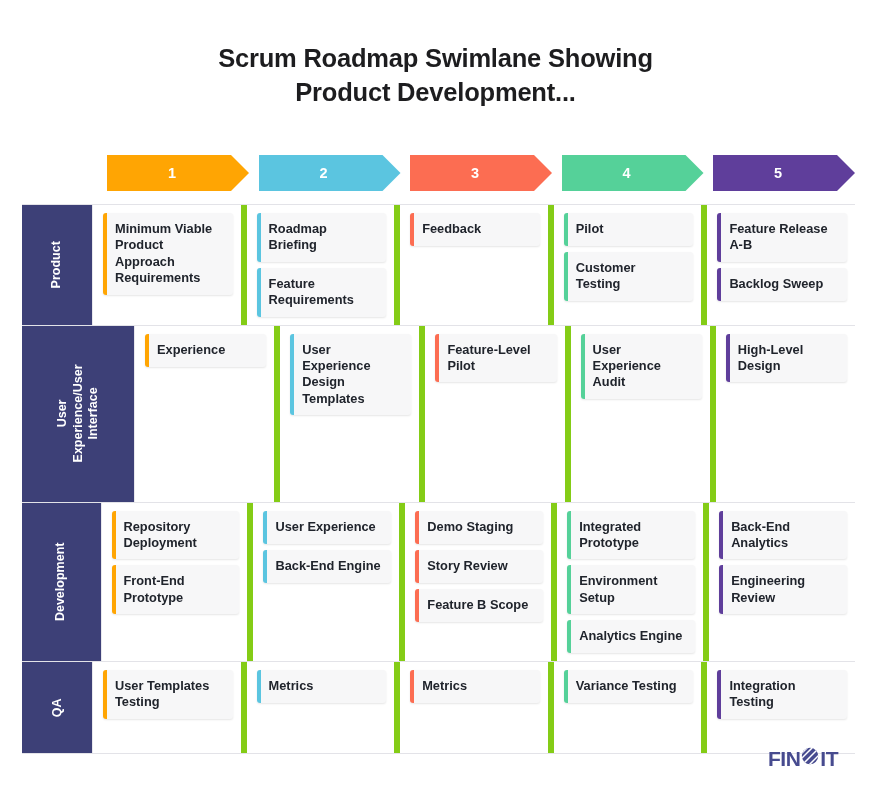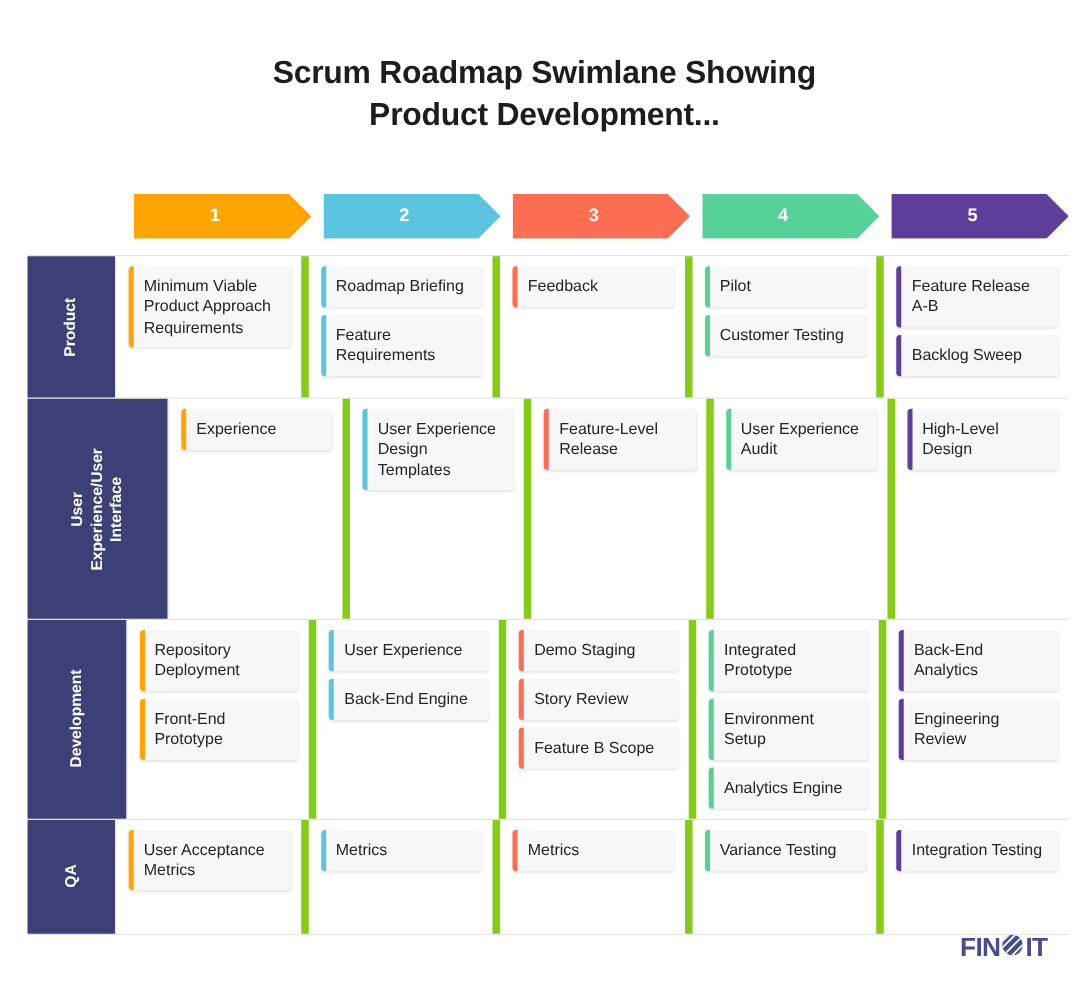--- a/index.html
+++ b/index.html
@@ -84,20 +84,21 @@
     font-size: 12.5px;
     font-weight: bold;
     text-align: center;
     line-height: 1.25;
   }
   .rowlabel.multi .vert { white-space: normal; width: 112px; }
 
   .cells {
     display: flex;
     flex: 1 1 auto;
+    font-weight: bold;
   }
   .cell {
     flex: 1 1 0;
     border-left: 6px solid #84cc16;
     padding: 8px 8px 8px 10px;
     box-sizing: border-box;
     display: flex;
     flex-direction: column;
     gap: 6px;
   }
@@ -198,21 +199,21 @@
         <div class="vert">User Experience/User Interface</div>
       </div>
       <div class="cells">
         <div class="cell">
           <div class="card"><span class="bar" style="background: rgb(255, 165, 3);"></span><span>Experience</span></div>
         </div>
         <div class="cell">
           <div class="card"><span class="bar" style="background: rgb(91, 197, 224);"></span><span>User Experience Design Templates</span></div>
         </div>
         <div class="cell">
-          <div class="card"><span class="bar" style="background: rgb(252, 109, 82);"></span><span>Feature-Level Release</span></div>
+          <div class="card"><span class="bar" style="background: rgb(252, 109, 82);"></span><span>Feature-Level Pilot</span></div>
         </div>
         <div class="cell">
           <div class="card"><span class="bar" style="background: rgb(85, 209, 153);"></span><span>User Experience Audit</span></div>
         </div>
         <div class="cell">
           <div class="card"><span class="bar" style="background: rgb(95, 62, 155);"></span><span>High-Level Design</span></div>
         </div>
       </div>
     </div>
     <div class="grow r2">
@@ -243,21 +244,21 @@
           <div class="card"><span class="bar" style="background: rgb(95, 62, 155);"></span><span>Engineering Review</span></div>
         </div>
       </div>
     </div>
     <div class="grow r3">
       <div class="rowlabel">
         <div class="vert">QA</div>
       </div>
       <div class="cells">
         <div class="cell">
-          <div class="card"><span class="bar" style="background: rgb(255, 165, 3);"></span><span>User Acceptance Metrics</span></div>
+          <div class="card"><span class="bar" style="background: rgb(255, 165, 3);"></span><span>User Templates Testing</span></div>
         </div>
         <div class="cell">
           <div class="card"><span class="bar" style="background: rgb(91, 197, 224);"></span><span>Metrics</span></div>
         </div>
         <div class="cell">
           <div class="card"><span class="bar" style="background: rgb(252, 109, 82);"></span><span>Metrics</span></div>
         </div>
         <div class="cell">
           <div class="card"><span class="bar" style="background: rgb(85, 209, 153);"></span><span>Variance Testing</span></div>
         </div>

